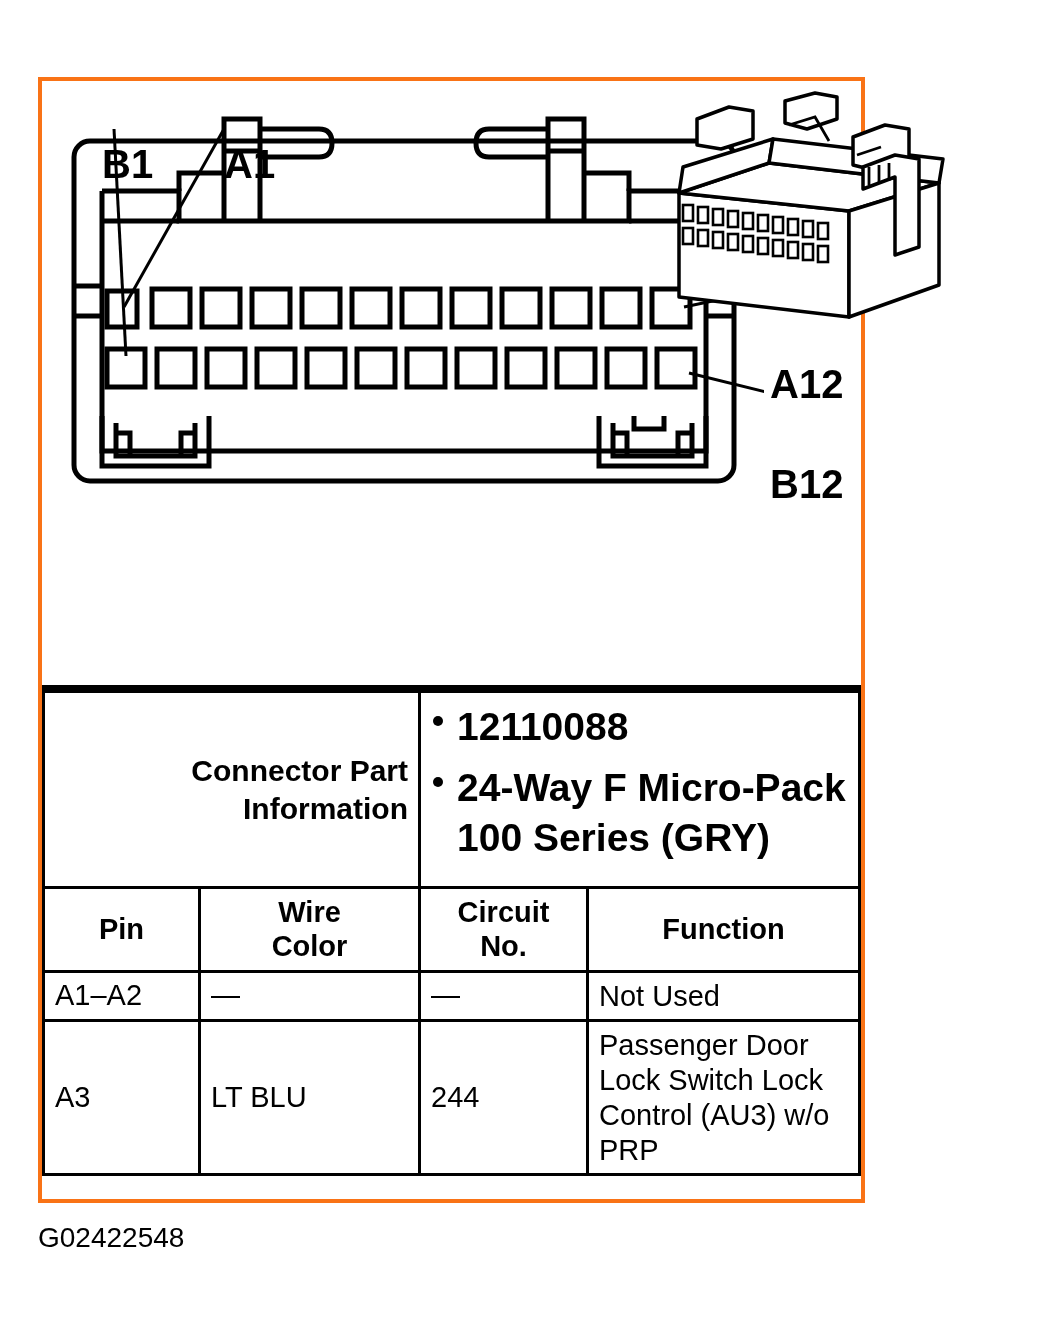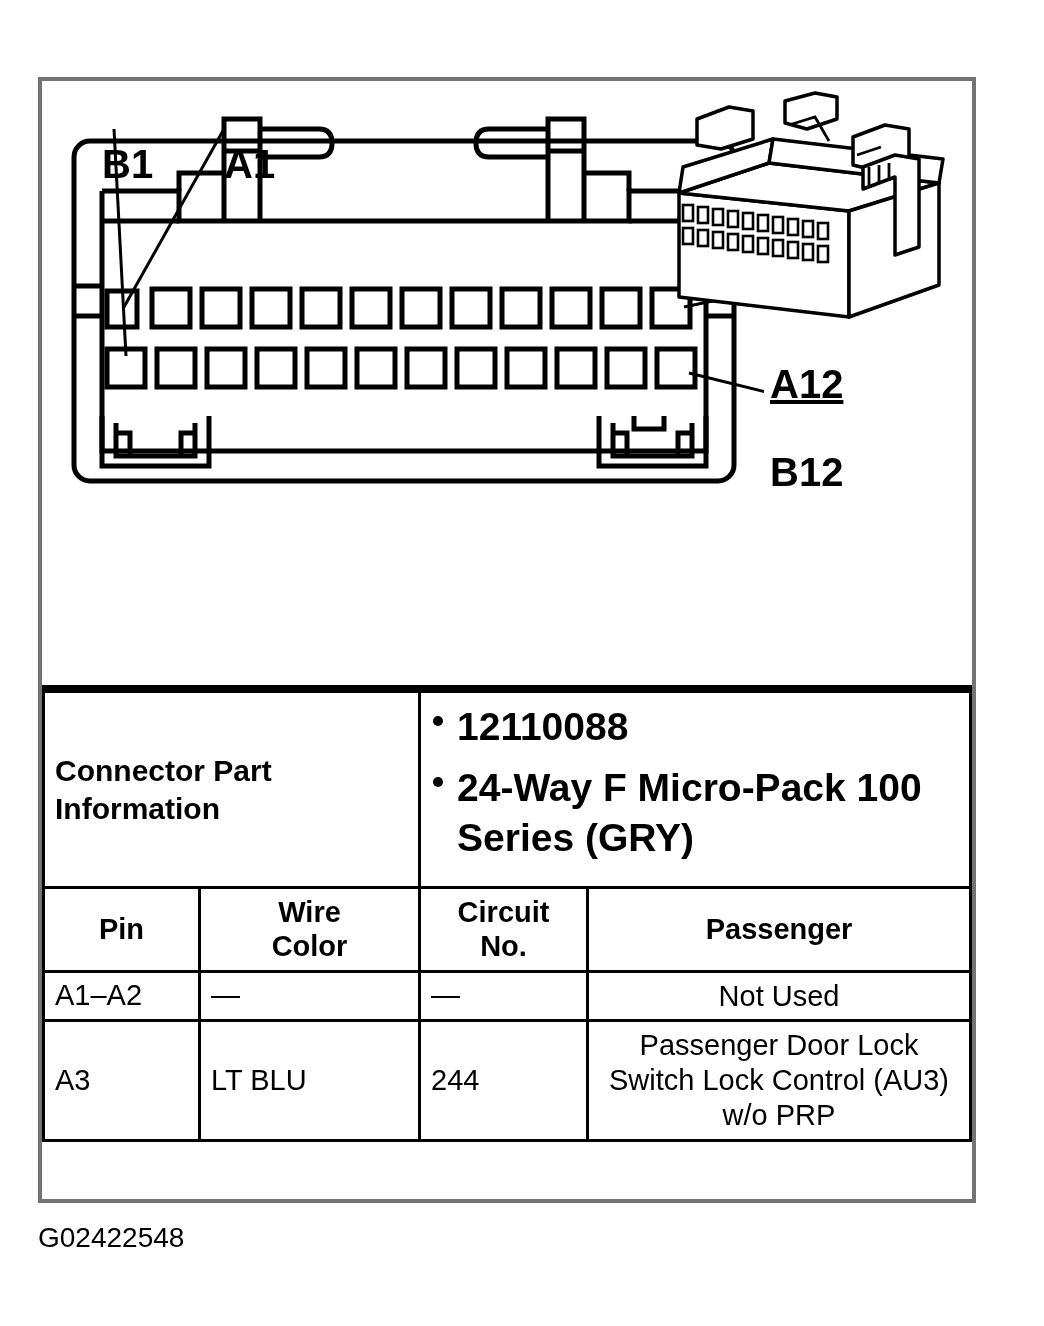--- a/index.html
+++ b/index.html
@@ -14,23 +14,23 @@
     font-family: "Liberation Sans", sans-serif;
     color: #000000;
     overflow: hidden;
   }
 
   
   #figure-frame {
     position: absolute;
     left: 38px;
     top: 77px;
-    width: 938px;
+    width: 827px;
     height: 1126px;
-    border: 4px solid #737373;
+    border: 4px solid #f97316;
     box-sizing: border-box;
   }
 
   
   #diagram-region {
     position: absolute;
     left: 0;
     top: 0;
     width: 100%;
     height: 609px;
@@ -48,22 +48,22 @@
     position: absolute;
     font-size: 40px;
     font-weight: bold;
     font-family: "Liberation Sans", sans-serif;
     letter-spacing: 0px;
     white-space: nowrap;
     line-height: 1;
   }
   #callout-b1 { left: 60px;  top: 63px; }
   #callout-a1 { left: 182px; top: 63px; text-align: right; }
-  #callout-a12 { left: 728px; top: 283px; text-decoration: underline; }
-  #callout-b12 { left: 728px; top: 371px; }
+  #callout-a12 { left: 728px; top: 283px; }
+  #callout-b12 { left: 728px; top: 383px; }
 
   
   #connector-table {
     position: absolute;
     left: 0;
     top: 609px;
     width: 100%;
     border-collapse: collapse;
     table-layout: fixed;
   }
@@ -73,26 +73,26 @@
     font-size: 29px;
     vertical-align: middle;
     box-sizing: border-box;
   }
   #connector-table .col-pin      { width: 156px; }
   #connector-table .col-color    { width: 220px; }
   #connector-table .col-circuit  { width: 168px; }
   #connector-table .col-function { width: auto;  }
 
   .cell-center { text-align: left; }
-  .cell-left   { text-align: center; }
+  .cell-left   { text-align: left; }
 
   .cpi-label {
     font-weight: bold;
     font-size: 30px;
-    text-align: left;
+    text-align: right;
     line-height: 1.25;
   }
   .cpi-values {
     list-style: none;
     margin: 0;
     padding: 0 0 0 26px;
     font-weight: bold;
     font-size: 39px;
     line-height: 1.3;
   }
@@ -305,21 +305,21 @@
             <div>Color</div>
           </div>
         </td>
         <td>
           <div class="hdr-stack">
             <div>Circuit</div>
             <div>No.</div>
           </div>
         </td>
         <td>
-          <div class="hdr-stack">Passenger</div>
+          <div class="hdr-stack">Function</div>
         </td>
       </tr>
 
       <tr>
         <td class="cell-center">A1–A2</td>
         <td class="cell-center">—</td>
         <td class="cell-center">—</td>
         <td class="cell-left fn-text">Not Used</td>
       </tr>
 

